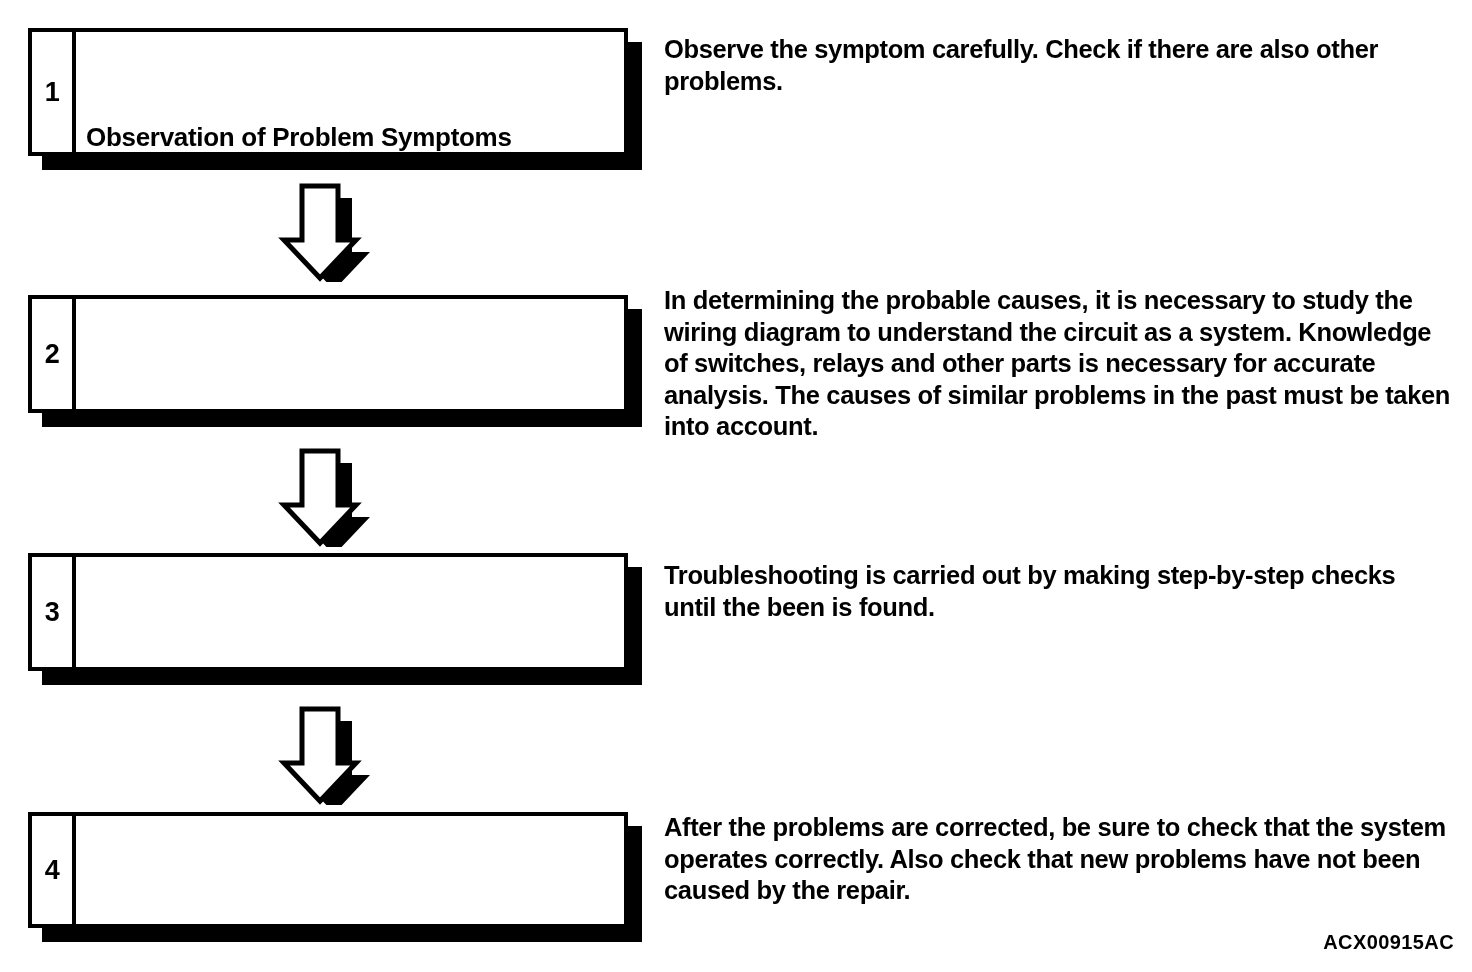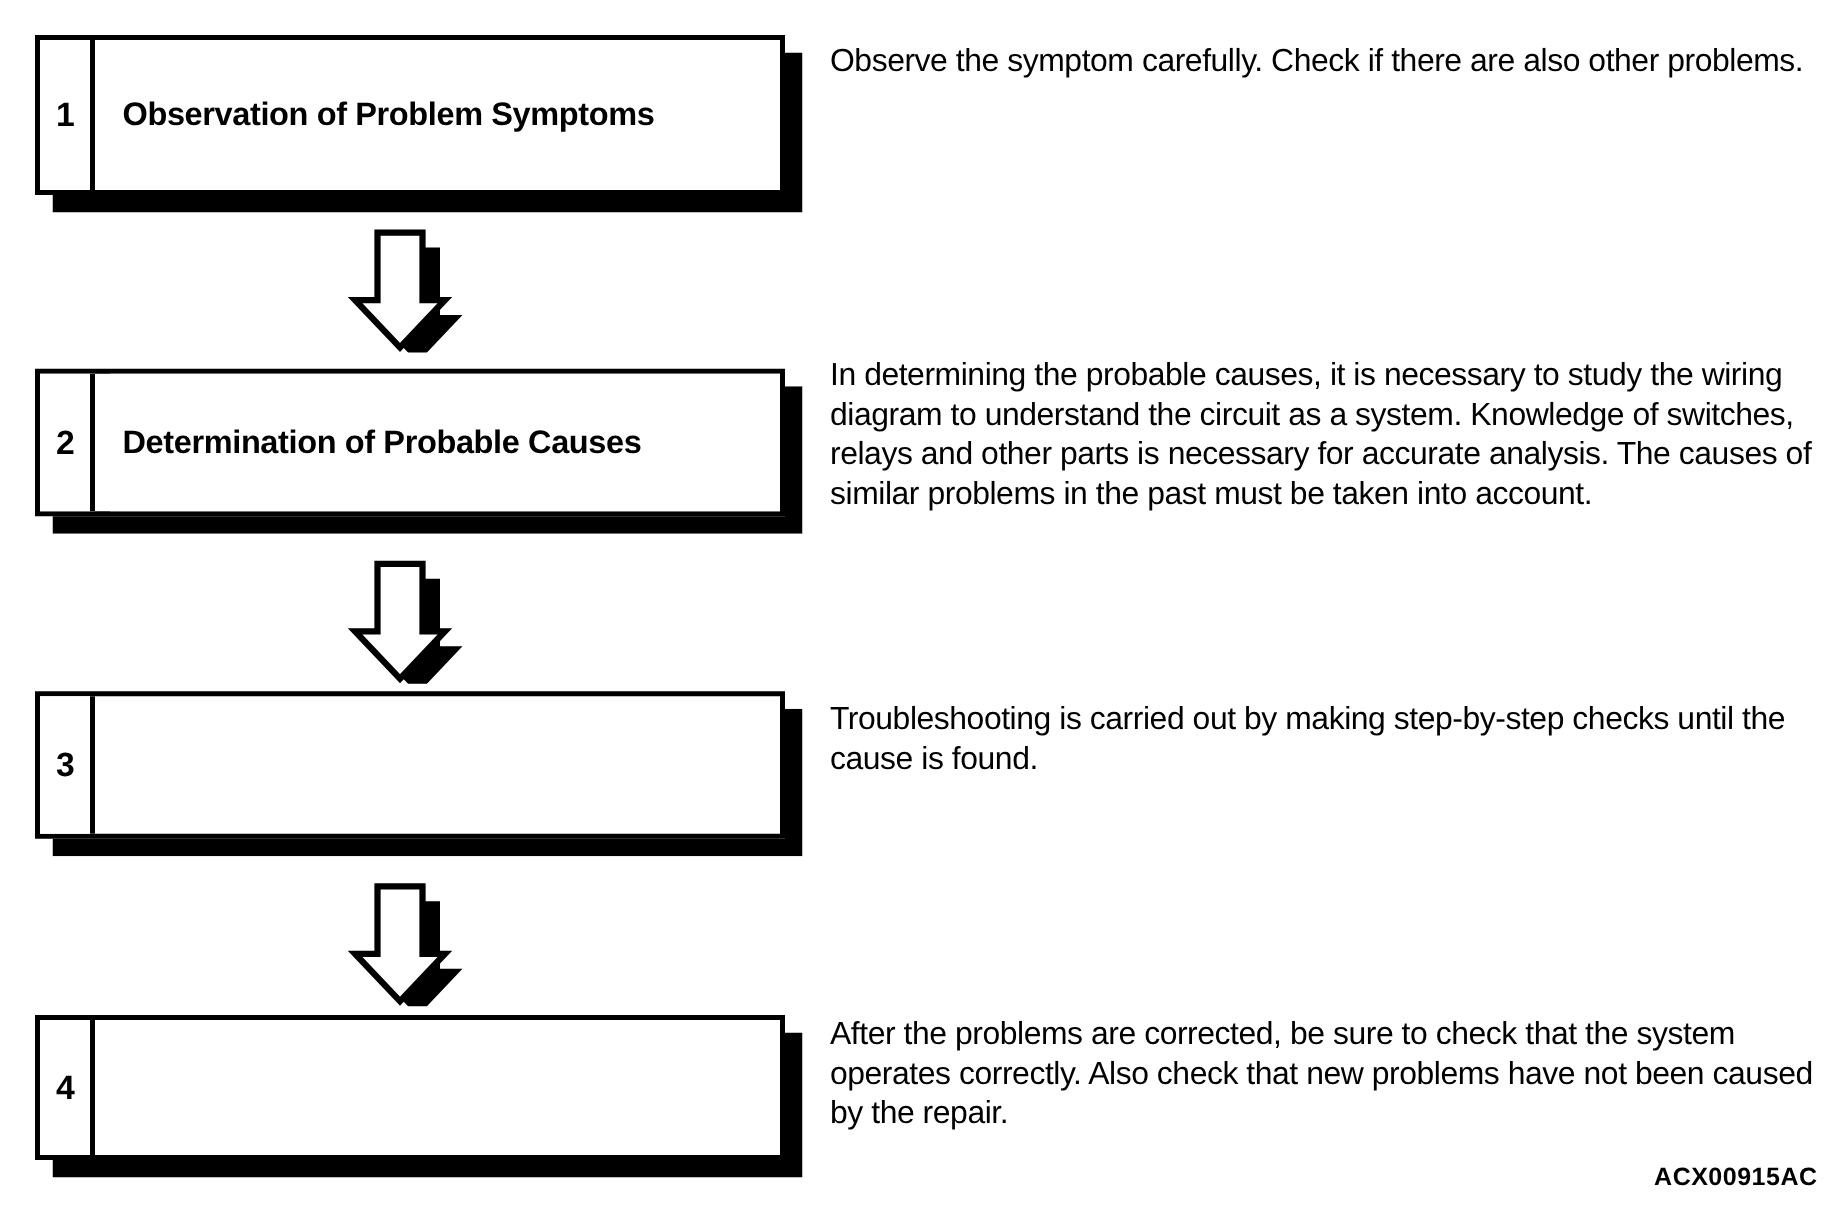--- a/index.html
+++ b/index.html
@@ -70,42 +70,41 @@
   }
   .step-num {
     font-size: 27px;
     font-weight: bold;
     line-height: 1;
     letter-spacing: -0.5px;
   }
   .step-title-cell {
     flex: 1;
     display: flex;
-    align-items: center;
+    align-items: flex-end;
     padding: 0 8px 0 10px;
     background: #ffffff;
-    margin-left: 12px;
   }
   .step-title {
     font-size: 26px;
     font-weight: bold;
     line-height: 1.12;
     letter-spacing: -0.3px;
     white-space: pre-line;
   }
 
   
   .step-desc {
     position: absolute;
     left: 664px;
     width: 790px;
     font-size: 25.5px;
     line-height: 1.24;
     letter-spacing: -0.35px;
-    font-weight: normal;
+    font-weight: bold;
   }
 
   
   .arrow-wrap {
     position: absolute;
     left: 268px;
     width: 110px;
     height: 100px;
   }
   .arrow-wrap svg {
@@ -150,23 +149,20 @@
       <polygon points="34,4 70,4 70,58 88,58 52,96 16,58 34,58" fill="#ffffff" stroke="#000000" stroke-width="5" stroke-linejoin="miter"></polygon>
     </svg>
   </div>
 
   <div class="step-row" style="top:295px;">
     <div class="step-box-wrap" style="height:118px;">
       <div class="step-box-shadow"></div>
       <div class="step-box" style="height:118px;">
         <div class="step-num-cell">
           <span class="step-num">2</span>
-        </div>
-        <div class="step-title-cell">
-          <span class="step-title">Determination of Probable Causes</span>
         </div>
       </div>
     </div>
     <div class="step-desc" style="top:-10px;">In determining the probable causes, it is necessary to study the wiring diagram to understand the circuit as a system. Knowledge of switches, relays and other parts is necessary for accurate analysis. The causes of similar problems in the past must be taken into account.</div>
   </div>
 
   <div class="arrow-wrap" style="top:447px;">
     <svg width="110" height="100" viewBox="0 0 110 100" xmlns="http://www.w3.org/2000/svg" aria-hidden="true">
       <polygon points="34,4 70,4 70,58 88,58 52,96 16,58 34,58" fill="#000000" transform="translate(14,12)"></polygon>
       <polygon points="34,4 70,4 70,58 88,58 52,96 16,58 34,58" fill="#ffffff" stroke="#000000" stroke-width="5" stroke-linejoin="miter"></polygon>
@@ -175,21 +171,21 @@
 
   <div class="step-row" style="top:553px;">
     <div class="step-box-wrap" style="height:118px;">
       <div class="step-box-shadow"></div>
       <div class="step-box" style="height:118px;">
         <div class="step-num-cell">
           <span class="step-num">3</span>
         </div>
       </div>
     </div>
-    <div class="step-desc" style="top:7px;">Troubleshooting is carried out by making step-by-step checks until the cause is found.</div>
+    <div class="step-desc" style="top:7px;">Troubleshooting is carried out by making step-by-step checks until the been is found.</div>
   </div>
 
   <div class="arrow-wrap" style="top:705px;">
     <svg width="110" height="100" viewBox="0 0 110 100" xmlns="http://www.w3.org/2000/svg" aria-hidden="true">
       <polygon points="34,4 70,4 70,58 88,58 52,96 16,58 34,58" fill="#000000" transform="translate(14,12)"></polygon>
       <polygon points="34,4 70,4 70,58 88,58 52,96 16,58 34,58" fill="#ffffff" stroke="#000000" stroke-width="5" stroke-linejoin="miter"></polygon>
     </svg>
   </div>
 
   <div class="step-row" style="top:812px;">

